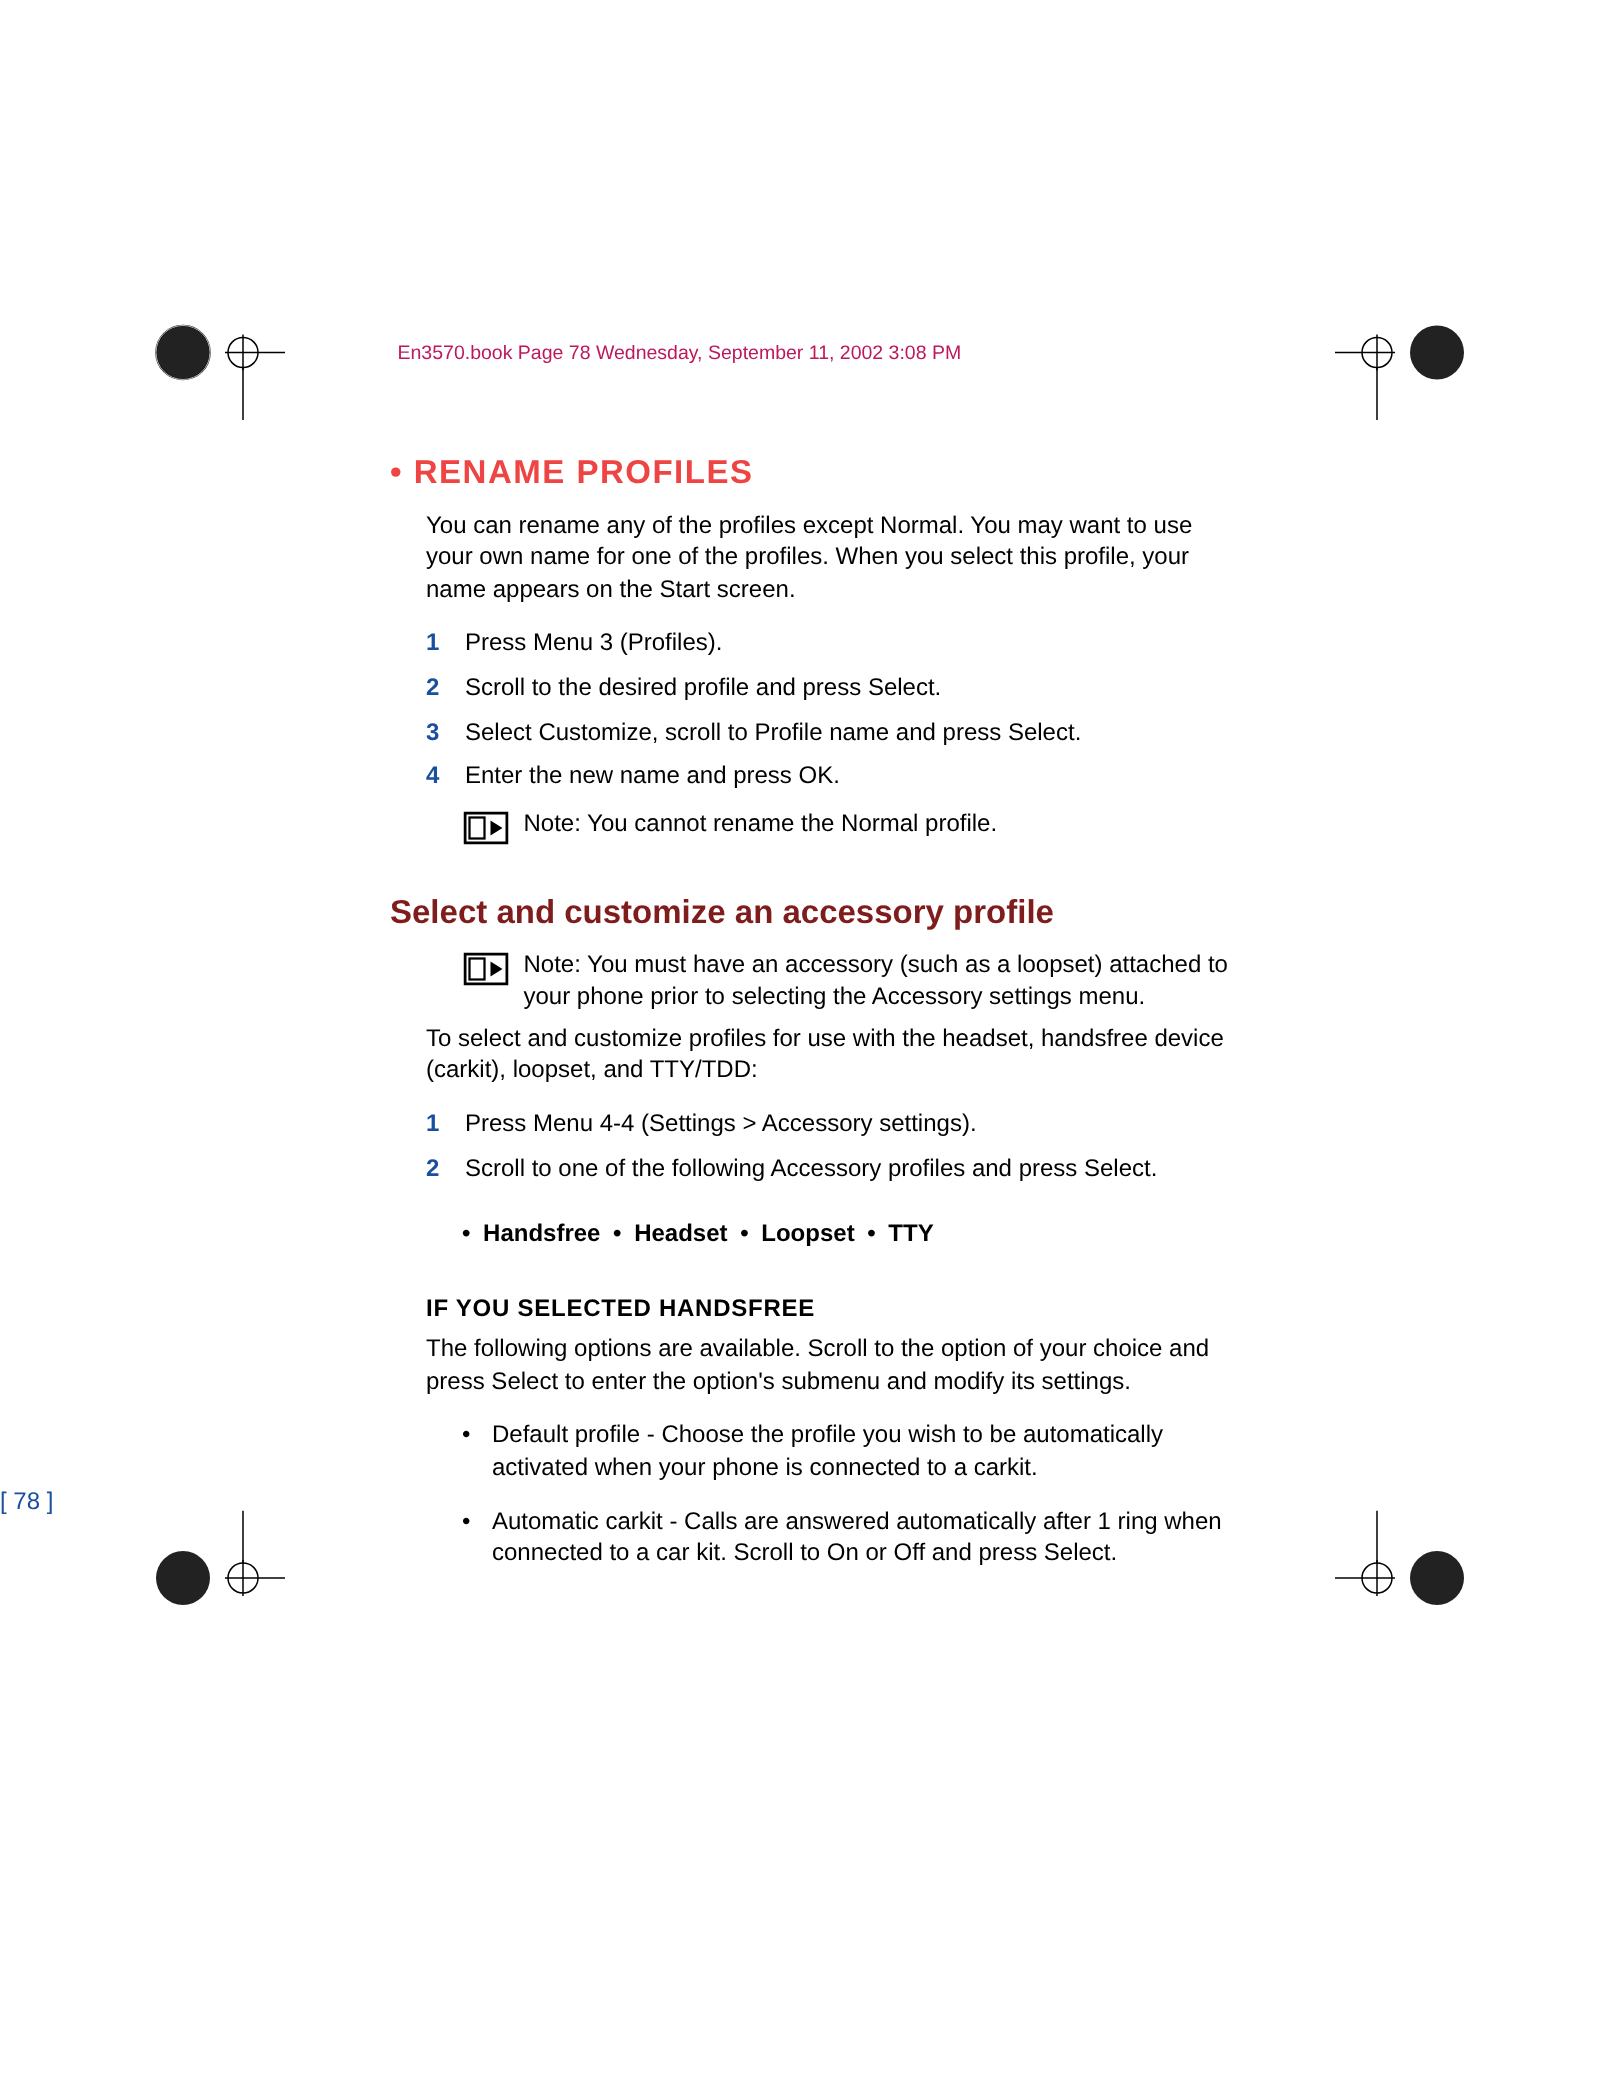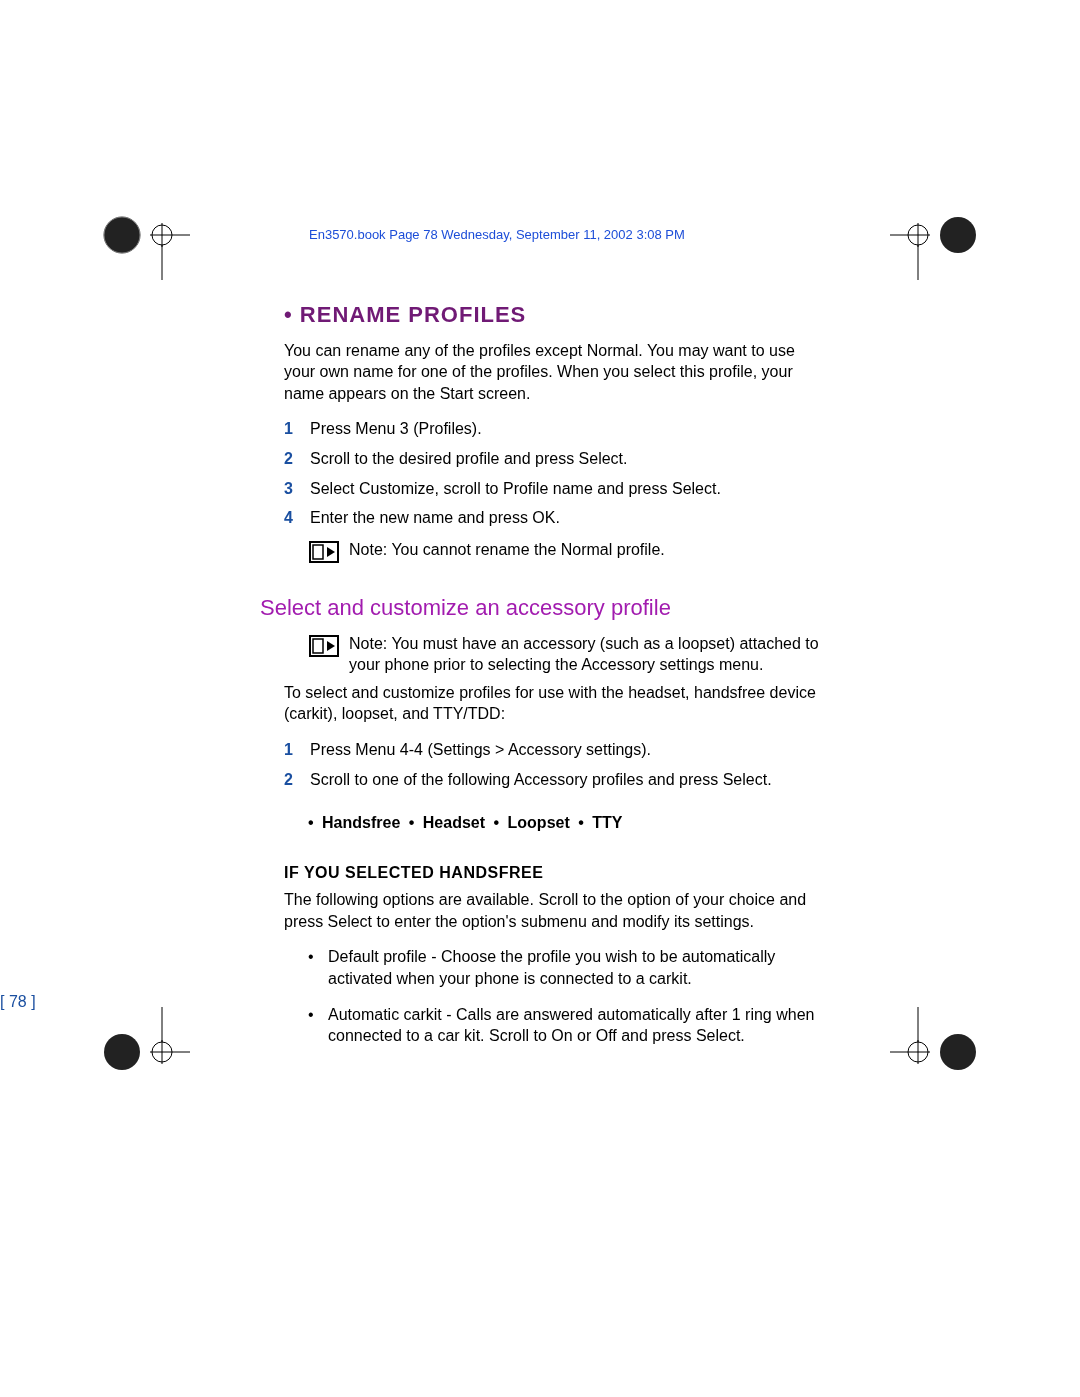--- a/index.html
+++ b/index.html
@@ -15,39 +15,37 @@
   .page {
     position: relative;
     width: 1080px;
     height: 1397px;
   }
   .header-text {
     position: absolute;
     top: 227px;
     left: 265px;
     font-size: 13px;
-    color: #1d4ed8;
-    margin-left: 44px;
+    color: #be185d;
   }
   .content {
     position: absolute;
     top: 300px;
     left: 260px;
     width: 560px;
     font-size: 16px;
     line-height: 1.35;
   }
   .h1 {
-    color: #701a75;
+    color: #ef4444;
     font-size: 22px;
     font-weight: 600;
     letter-spacing: 1px;
     margin-bottom: 10px;
     text-transform: uppercase;
-    margin-left: 24px;
   }
   .para {
     margin: 6px 0 14px 24px;
   }
   .step-list {
     margin-left: 24px;
   }
   .step {
     display: flex;
     margin: 8px 0;
@@ -71,23 +69,23 @@
     flex: none;
     width: 30px;
     height: 22px;
     margin-right: 10px;
     margin-top: 2px;
   }
   .note-text {
     flex: 1;
   }
   .h2 {
-    color: #a21caf;
+    color: #7f1d1d;
     font-size: 22px;
-    font-weight: 400;
+    font-weight: 700;
     margin: 30px 0 8px 0;
   }
   .h3 {
     font-weight: bold;
     letter-spacing: 0.5px;
     margin: 28px 0 6px 24px;
   }
   .inline-bullets {
     margin: 22px 0 10px 48px;
     font-weight: bold;

